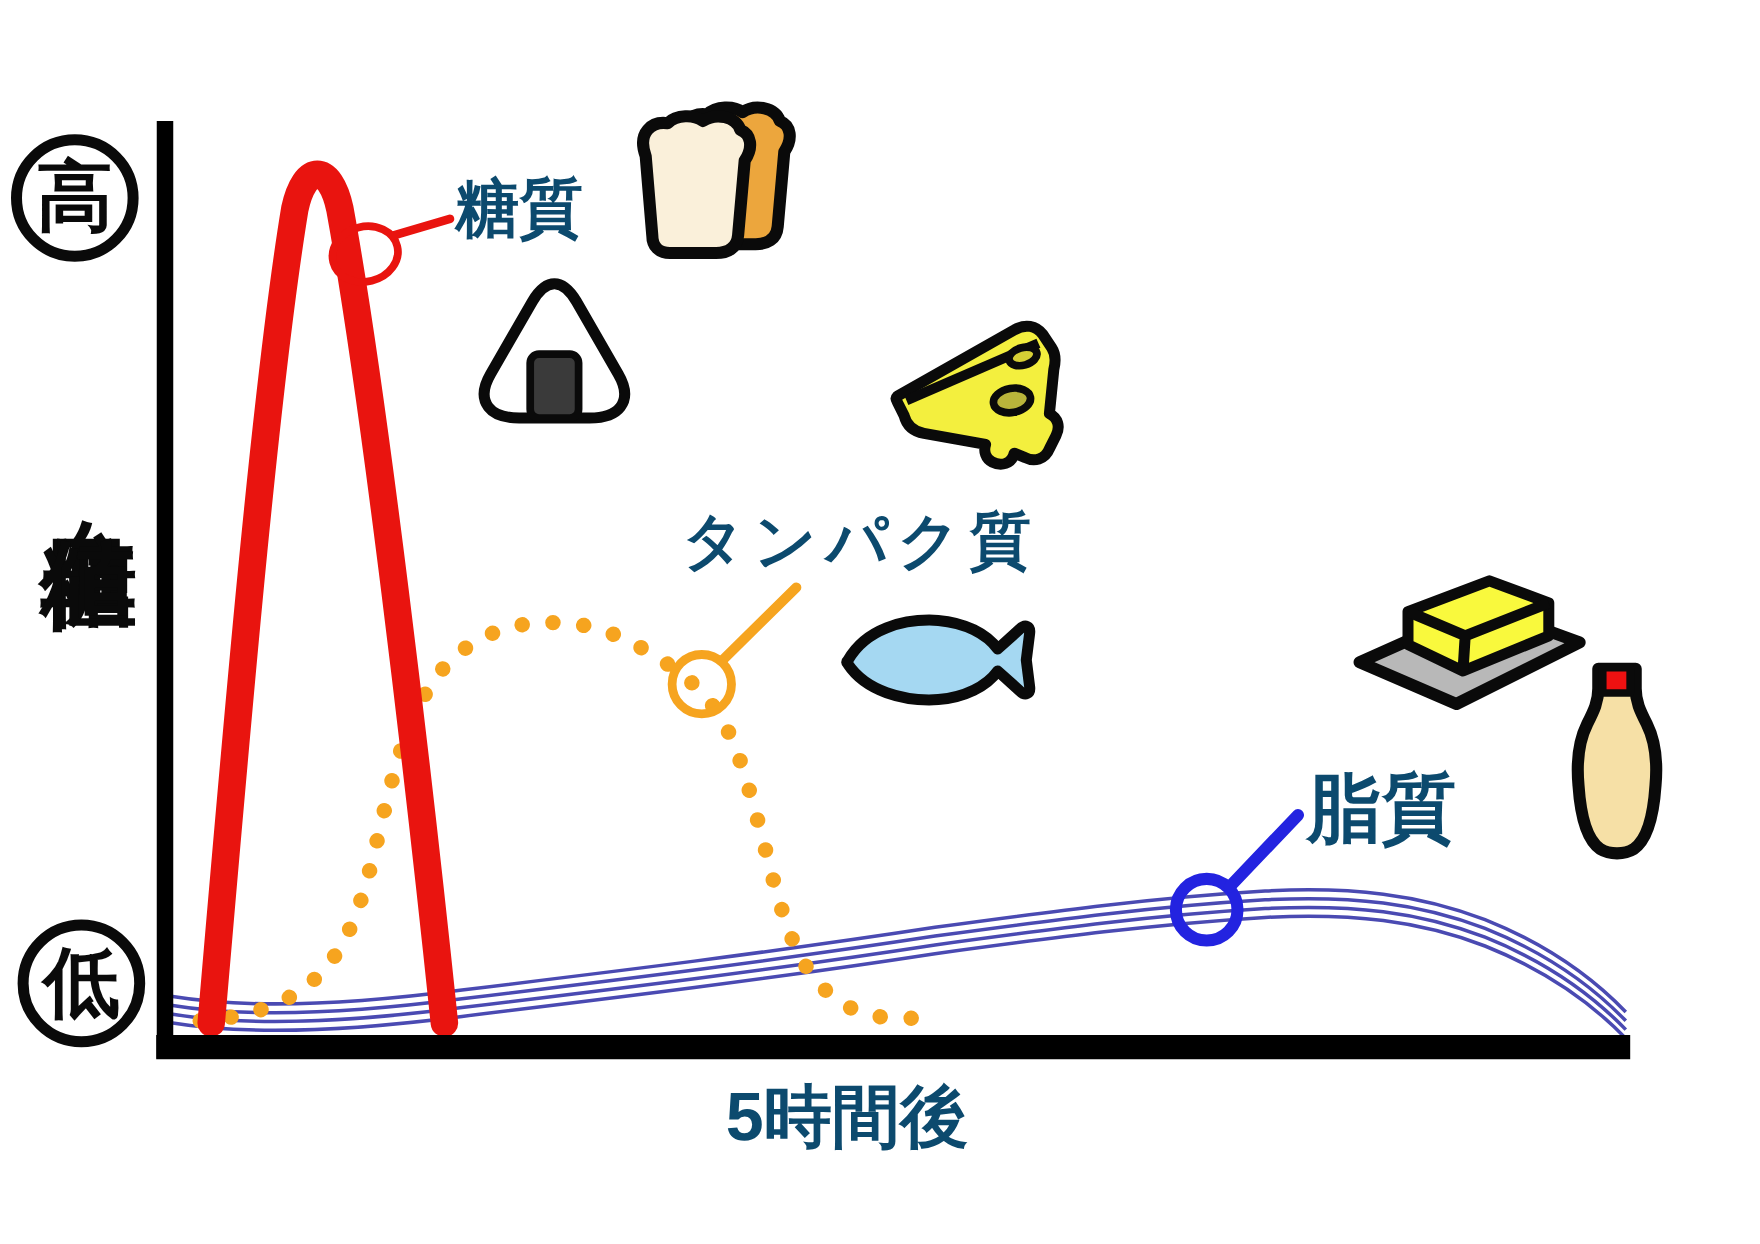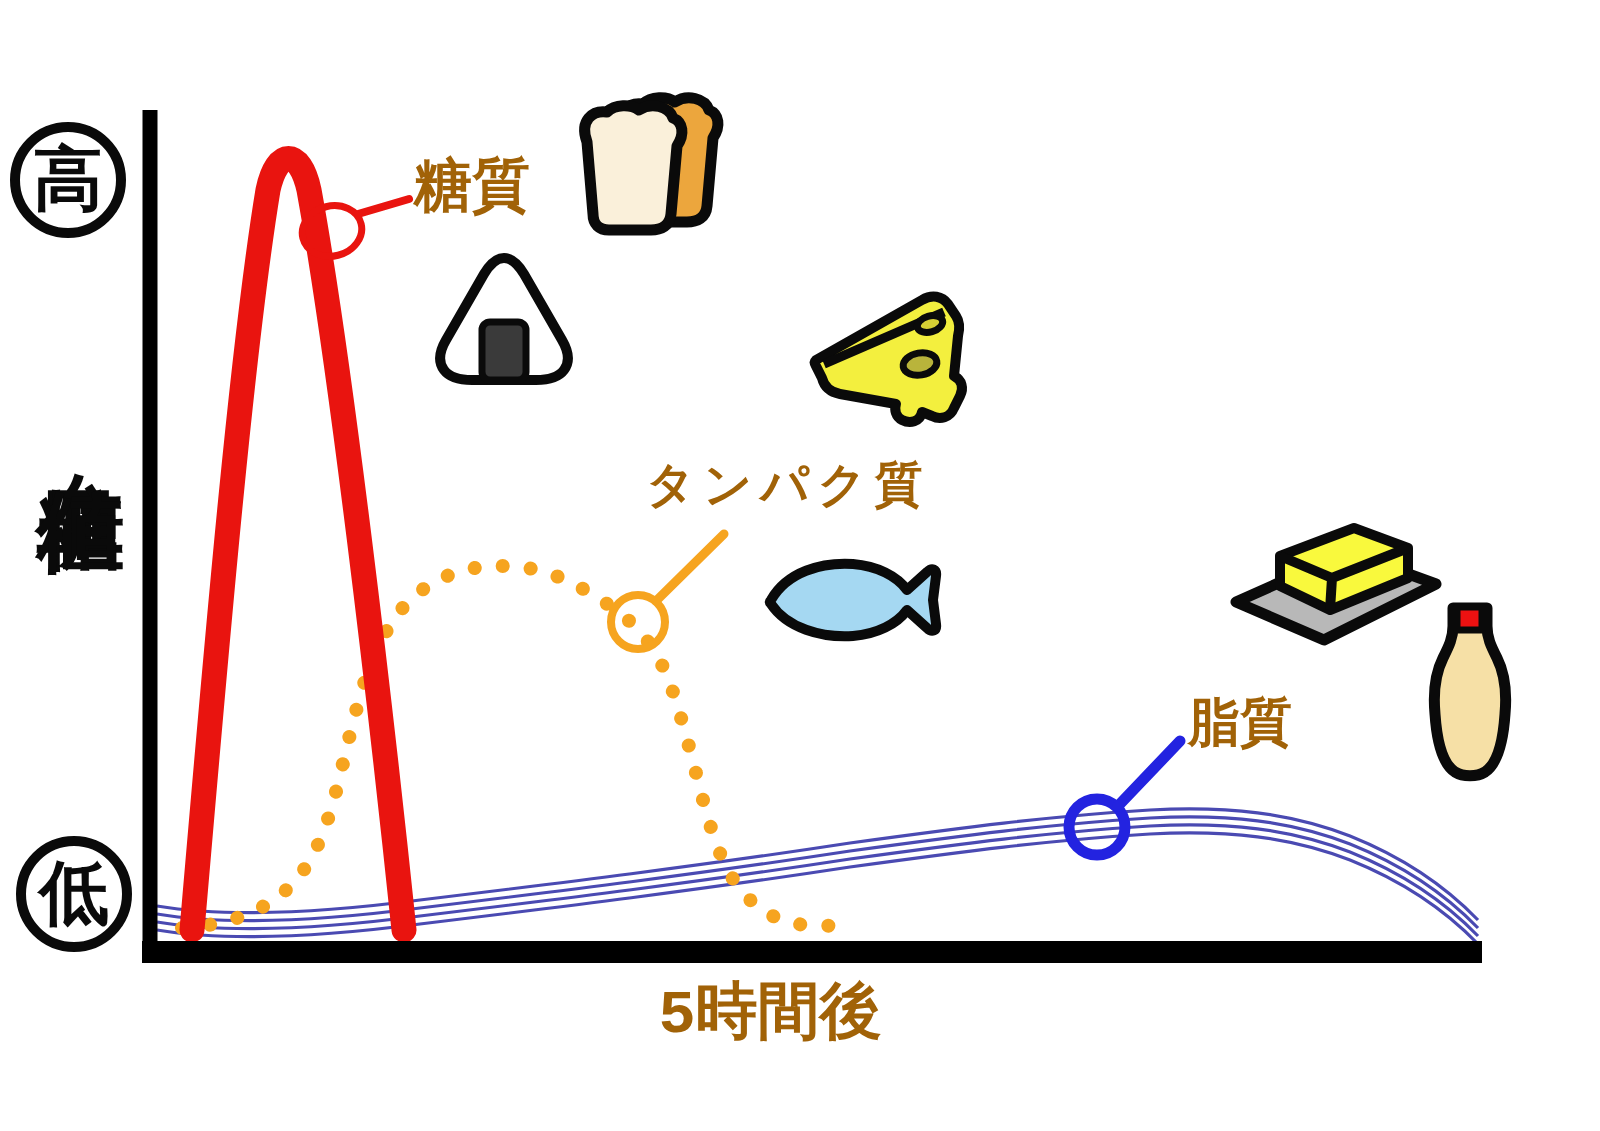--- a/index.html
+++ b/index.html
@@ -1,21 +1,21 @@
 <!DOCTYPE html>
 <html><head>
 <meta charset="utf-8">
 <style>
   html,body{margin:0;padding:0;background:#fff;}
   #canvas{
     position:relative;width:1600px;height:1131px;background:#ffffff;overflow:hidden;
     font-family:"Liberation Sans","DejaVu Sans",sans-serif;color:#0a0a0a;
   }
   #plot-svg{position:absolute;left:0;top:0;}
-  .lbl{position:absolute;font-weight:700;color:#a16207;white-space:nowrap;line-height:1;font-family:Liberation Mono, monospace;}
+  .lbl{position:absolute;font-weight:700;color:#0c4a6e;white-space:nowrap;line-height:1;}
   .badge{
     position:absolute;width:96px;height:96px;border:10px solid #0a0a0a;border-radius:50%;
     display:flex;align-items:center;justify-content:center;
     font-size:70px;font-weight:700;color:#0a0a0a;background:#fff;
   }
   .vtitle{
     position:absolute;writing-mode:vertical-rl;text-orientation:upright;
     font-size:88px;font-weight:700;letter-spacing:8px;color:#0a0a0a;
   }
   .series-lbl{font-size:57px;}
@@ -114,18 +114,18 @@
       <rect stroke-width="7" x="24" y="11" width="25" height="23" fill="#ee1111"></rect>
     </g>
   </svg>
 
   <div class="badge" style="left:10px;top:122px;">高</div>
   <div class="badge" style="left:16px;top:836px;">低</div>
 
   <div class="vtitle" style="left:22px;top:402px;">血糖値</div>
 
   <div class="lbl series-lbl" style="left:414px;top:161px;font-size:58px;">糖質</div>
-  <div class="lbl series-lbl" style="left:646px;top:464px;font-size:48px;letter-spacing:8px;">タンパク質</div>
-  <div class="lbl series-lbl" style="left:1188px;top:701px;font-size:52px;">脂質</div>
+  <div class="lbl series-lbl" style="left:620px;top:464px;font-size:56px;letter-spacing:8px;">タンパク質</div>
+  <div class="lbl series-lbl" style="left:1188px;top:701px;font-size:68px;">脂質</div>
 
   <div class="lbl tick" style="left:770px;top:985px;">5時間後</div>
 
 </div>
 
 </body></html>

